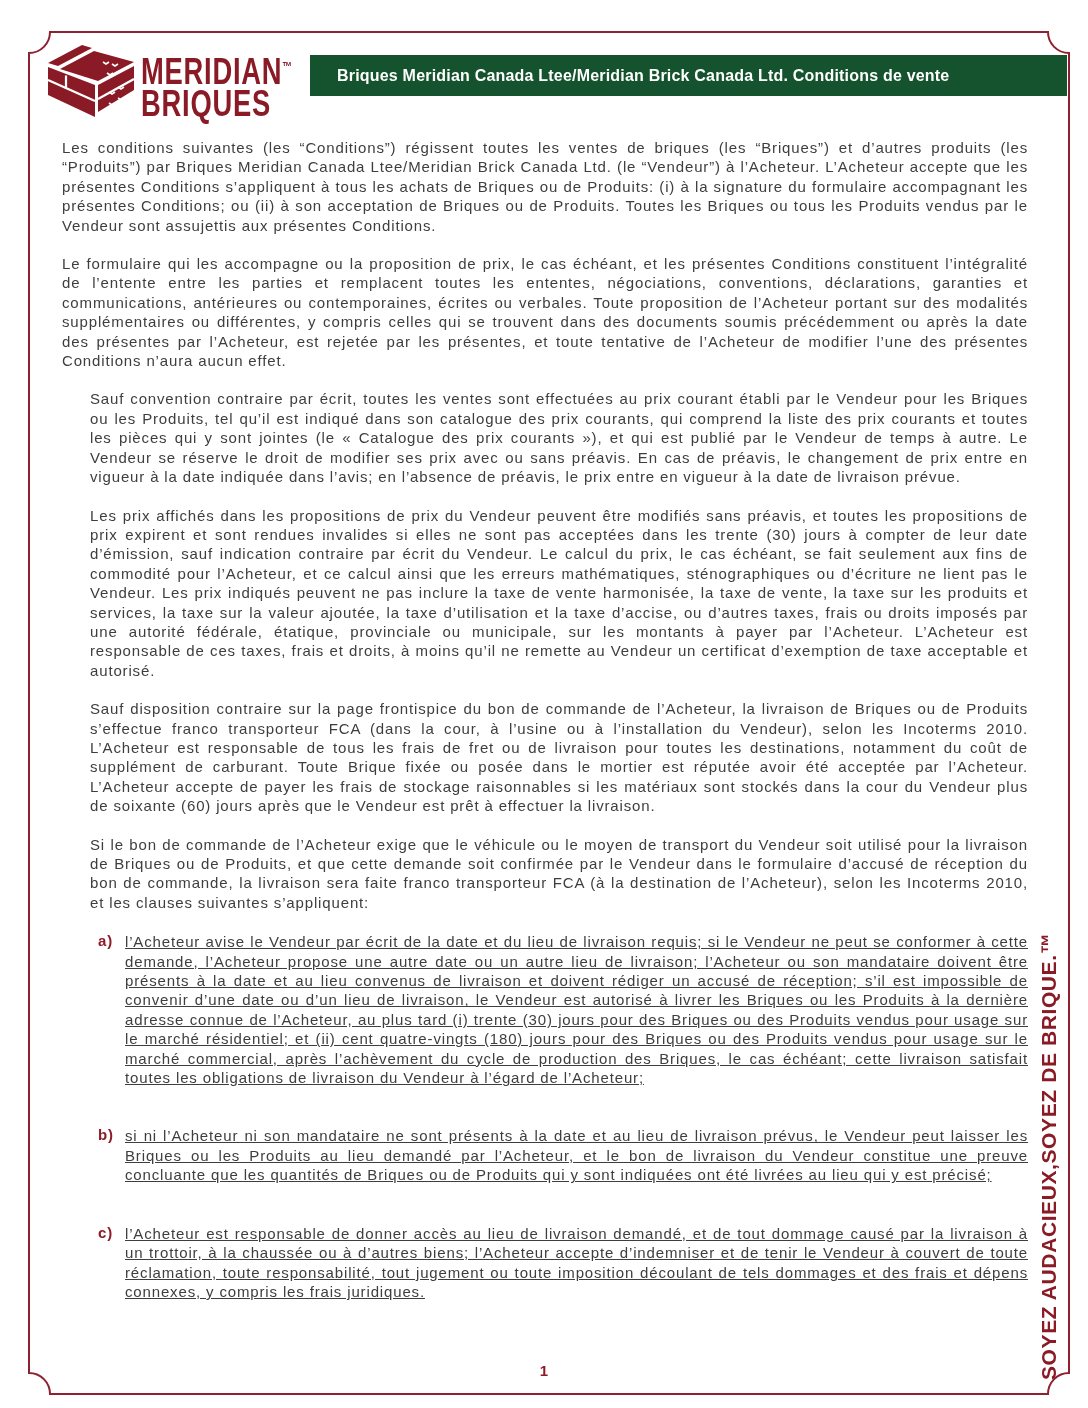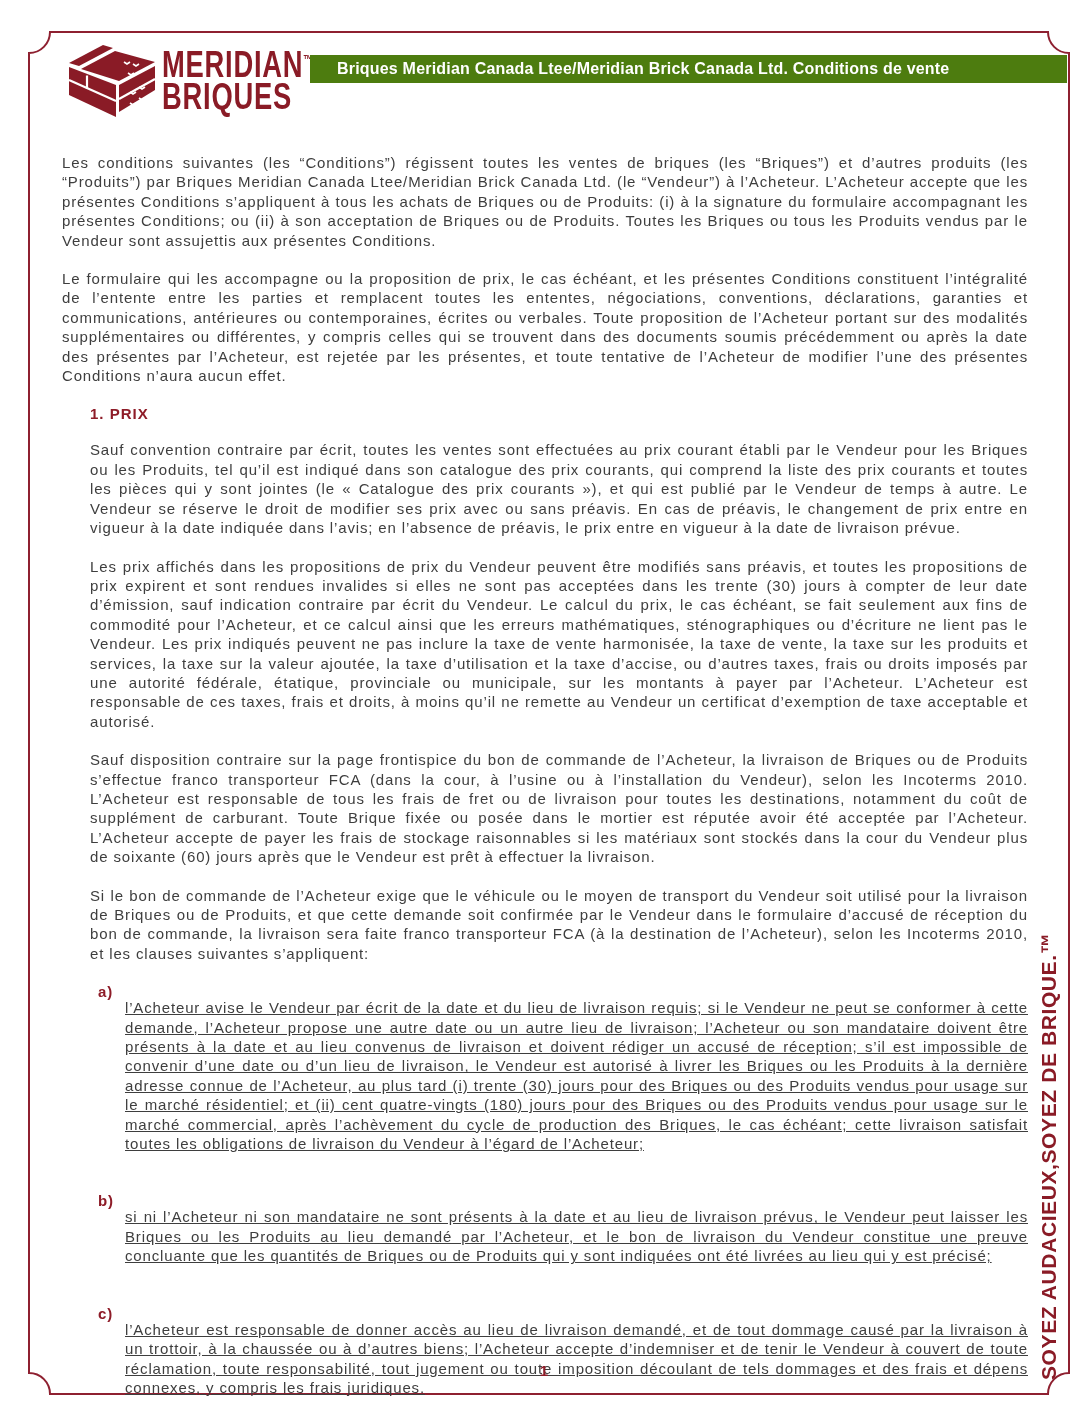--- a/index.html
+++ b/index.html
@@ -3,42 +3,42 @@
 <meta charset="utf-8">
 <style>
   html,body{margin:0;padding:0;}
   body{
     width:1088px;height:1408px;position:relative;background:#ffffff;
     font-family:"Liberation Sans", sans-serif;color:#3e3e3e;overflow:hidden;
   }
   
   .frame{position:absolute;left:0;top:0;width:1088px;height:1408px;pointer-events:none;}
   
-  .logo{position:absolute;left:66px;top:38px;display:flex;align-items:flex-start;}
+  .logo{position:absolute;left:45px;top:38px;display:flex;align-items:flex-end;}
   .logo-icon{width:92px;height:82px;}
   .logo-text{
     margin-left:4px;margin-top:6px;color:#8a1b26;font-weight:bold;
     font-size:36px;line-height:32px;letter-spacing:1px;
     transform:scaleX(.76);transform-origin:left top;white-space:nowrap;
   }
   .logo-text sup{font-size:13px;letter-spacing:0;}
   .banner{
-    position:absolute;left:310px;top:55px;width:757px;height:28px;
-    background:#4d7c0f;display:flex;align-items:center;
+    position:absolute;left:310px;top:55px;width:757px;height:41px;
+    background:#14532d;display:flex;align-items:center;
   }
   .banner-title{
     color:#ffffff;font-weight:bold;font-size:16px;letter-spacing:.2px;
     padding-left:27px;white-space:nowrap;
   }
   
   .content{
     position:absolute;left:62px;top:137px;width:966px;
     font-size:15px;line-height:19.4px;letter-spacing:.85px;
   }
-  .content p{margin:16px 0 19px;text-align:justify;}
+  .content p{margin:1px 0 19px;text-align:justify;}
   .section{margin-left:28px;width:938px;}
   .sec-heading{
     margin:0 0 14px;color:#8e1c28;font-weight:bold;font-size:15px;
     letter-spacing:1px;line-height:20px;
   }
   .clause{display:flex;margin:0 0 19px;margin-left:8px;width:930px;}
   .clause-marker{flex:0 0 27px;color:#8e1c28;font-weight:bold;}
   .clause-text{flex:1;text-align:justify;margin:0;text-decoration:underline;}
   
   .tagline{
@@ -91,21 +91,20 @@
 <div class="banner">
   <span class="banner-title">Briques Meridian Canada Ltee/Meridian Brick Canada Ltd. Conditions de vente</span>
 </div>
 
 <div class="content">
 
   <p>Les conditions suivantes (les “Conditions”) régissent toutes les ventes de briques (les “Briques”) et d’autres produits (les “Produits”) par Briques Meridian Canada Ltee/Meridian Brick Canada Ltd. (le “Vendeur”) à l’Acheteur. L’Acheteur accepte que les présentes Conditions s’appliquent à tous les achats de Briques ou de Produits: (i) à la signature du formulaire accompagnant les présentes Conditions; ou (ii) à son acceptation de Briques ou de Produits. Toutes les Briques ou tous les Produits vendus par le Vendeur sont assujettis aux présentes Conditions.</p>
   <p>Le formulaire qui les accompagne ou la proposition de prix, le cas échéant, et les présentes Conditions constituent l’intégralité de l’entente entre les parties et remplacent toutes les ententes, négociations, conventions, déclarations, garanties et communications, antérieures ou contemporaines, écrites ou verbales. Toute proposition de l’Acheteur portant sur des modalités supplémentaires ou différentes, y compris celles qui se trouvent dans des documents soumis précédemment ou après la date des présentes par l’Acheteur, est rejetée par les présentes, et toute tentative de l’Acheteur de modifier l’une des présentes Conditions n’aura aucun effet.</p>
 
   <div class="section">
-    <h3 class="sec-heading">1. PRIX</h3>
     <p>Sauf convention contraire par écrit, toutes les ventes sont effectuées au prix courant établi par le Vendeur pour les Briques ou les Produits, tel qu’il est indiqué dans son catalogue des prix courants, qui comprend la liste des prix courants et toutes les pièces qui y sont jointes (le « Catalogue des prix courants »), et qui est publié par le Vendeur de temps à autre. Le Vendeur se réserve le droit de modifier ses prix avec ou sans préavis. En cas de préavis, le changement de prix entre en vigueur à la date indiquée dans l’avis; en l’absence de préavis, le prix entre en vigueur à la date de livraison prévue.</p>
     <p>Les prix affichés dans les propositions de prix du Vendeur peuvent être modifiés sans préavis, et toutes les propositions de prix expirent et sont rendues invalides si elles ne sont pas acceptées dans les trente (30) jours à compter de leur date d’émission, sauf indication contraire par écrit du Vendeur. Le calcul du prix, le cas échéant, se fait seulement aux fins de commodité pour l’Acheteur, et ce calcul ainsi que les erreurs mathématiques, sténographiques ou d’écriture ne lient pas le Vendeur. Les prix indiqués peuvent ne pas inclure la taxe de vente harmonisée, la taxe de vente, la taxe sur les produits et services, la taxe sur la valeur ajoutée, la taxe d’utilisation et la taxe d’accise, ou d’autres taxes, frais ou droits imposés par une autorité fédérale, étatique, provinciale ou municipale, sur les montants à payer par l’Acheteur. L’Acheteur est responsable de ces taxes, frais et droits, à moins qu’il ne remette au Vendeur un certificat d’exemption de taxe acceptable et autorisé.</p>
   </div>
 
   <div class="section">
     <p>Sauf disposition contraire sur la page frontispice du bon de commande de l’Acheteur, la livraison de Briques ou de Produits s’effectue franco transporteur FCA (dans la cour, à l’usine ou à l’installation du Vendeur), selon les Incoterms 2010. L’Acheteur est responsable de tous les frais de fret ou de livraison pour toutes les destinations, notamment du coût de supplément de carburant. Toute Brique fixée ou posée dans le mortier est réputée avoir été acceptée par l’Acheteur. L’Acheteur accepte de payer les frais de stockage raisonnables si les matériaux sont stockés dans la cour du Vendeur plus de soixante (60) jours après que le Vendeur est prêt à effectuer la livraison.</p>
     <p>Si le bon de commande de l’Acheteur exige que le véhicule ou le moyen de transport du Vendeur soit utilisé pour la livraison de Briques ou de Produits, et que cette demande soit confirmée par le Vendeur dans le formulaire d’accusé de réception du bon de commande, la livraison sera faite franco transporteur FCA (à la destination de l’Acheteur), selon les Incoterms 2010, et les clauses suivantes s’appliquent:</p>
 
     <div class="clause">
       <span class="clause-marker">a)</span>

